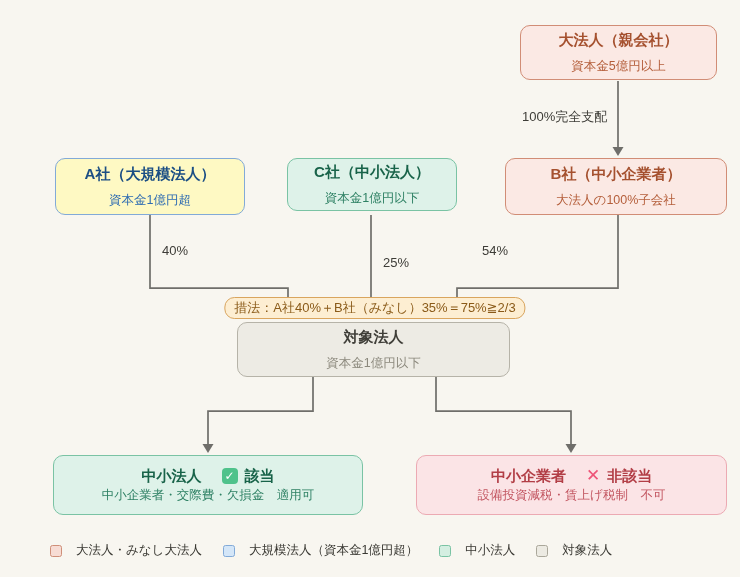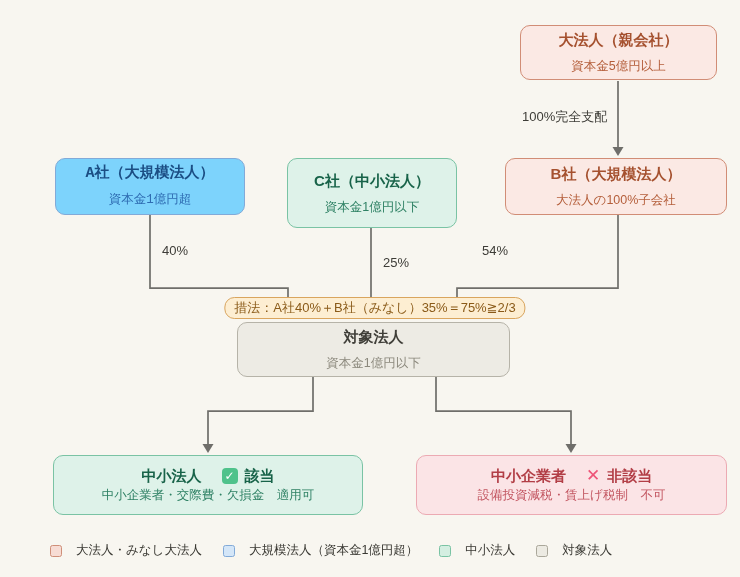--- a/index.html
+++ b/index.html
@@ -20,39 +20,39 @@
     display:flex;flex-direction:column;align-items:center;justify-content:center;gap:12px;
     border:1.5px solid;border-radius:10px;text-align:center;
   }
   .node .title{font-size:15px;font-weight:700;line-height:1.15;white-space:nowrap;}
   .node .sub{font-size:12.5px;line-height:1.1;white-space:nowrap;}
 
   .th-pink{background:#fbe9e4;border-color:#d18d76;}
   .th-pink .title{color:#a5512f;}
   .th-pink .sub{color:#b45e3a;}
 
-  .th-blue{background:#7dd3fc;border-color:#82aad8;font-family:Liberation Mono, monospace;}
+  .th-blue{background:#fef9c3;border-color:#82aad8;}
   .th-blue .title{color:#1b4e84;}
   .th-blue .sub{color:#2e6cb2;}
 
   .th-green{background:#def2e9;border-color:#7ac3a4;}
   .th-green .title{color:#186349;}
   .th-green .sub{color:#2e8164;}
 
   .th-gray{background:#edebe4;border-color:#b6b3a8;}
   .th-gray .title{color:#3f3e38;}
   .th-gray .sub{color:#8c897d;}
 
   .th-pink2{background:#fbe4e6;border-color:#ecaab3;}
   .th-pink2 .title{color:#b23e46;}
   .th-pink2 .sub{color:#c25560;}
 
   .node-parent{left:520px;top:25px;width:197px;height:55px;}
   .node-a{left:55px;top:158px;width:190px;height:57px;}
-  .node-c{left:287px;top:158px;width:170px;height:70px;}
+  .node-c{left:287px;top:158px;width:170px;height:53px;}
   .node-b{left:505px;top:158px;width:222px;height:57px;}
   .node-target{left:237px;top:322px;width:273px;height:55px;}
   .node-ok{left:53px;top:455px;width:310px;height:60px;gap:5px;}
   .node-ng{left:416px;top:455px;width:311px;height:60px;gap:5px;}
 
   .trow{display:flex;align-items:center;gap:7px;}
   .trow .spacer{width:6px;}
   .check-icon{
     width:16px;height:16px;border-radius:4px;background:#4fc28b;color:#ffffff;
     display:inline-flex;align-items:center;justify-content:center;
@@ -115,21 +115,21 @@
     <div class="title">A社（大規模法人）</div>
     <div class="sub">資本金1億円超</div>
   </div>
 
   <div class="node th-green node-c">
     <div class="title">C社（中小法人）</div>
     <div class="sub">資本金1億円以下</div>
   </div>
 
   <div class="node th-pink node-b">
-    <div class="title">B社（大規模法人）</div>
+    <div class="title">B社（中小企業者）</div>
     <div class="sub">大法人の100%子会社</div>
   </div>
 
   <div class="edge-label lbl-a">40%</div>
   <div class="edge-label lbl-c">25%</div>
   <div class="edge-label lbl-b">54%</div>
 
   <div class="formula">措法：A社40%＋B社（みなし）35%＝75%≧2/3</div>
 
   <div class="node th-gray node-target">

